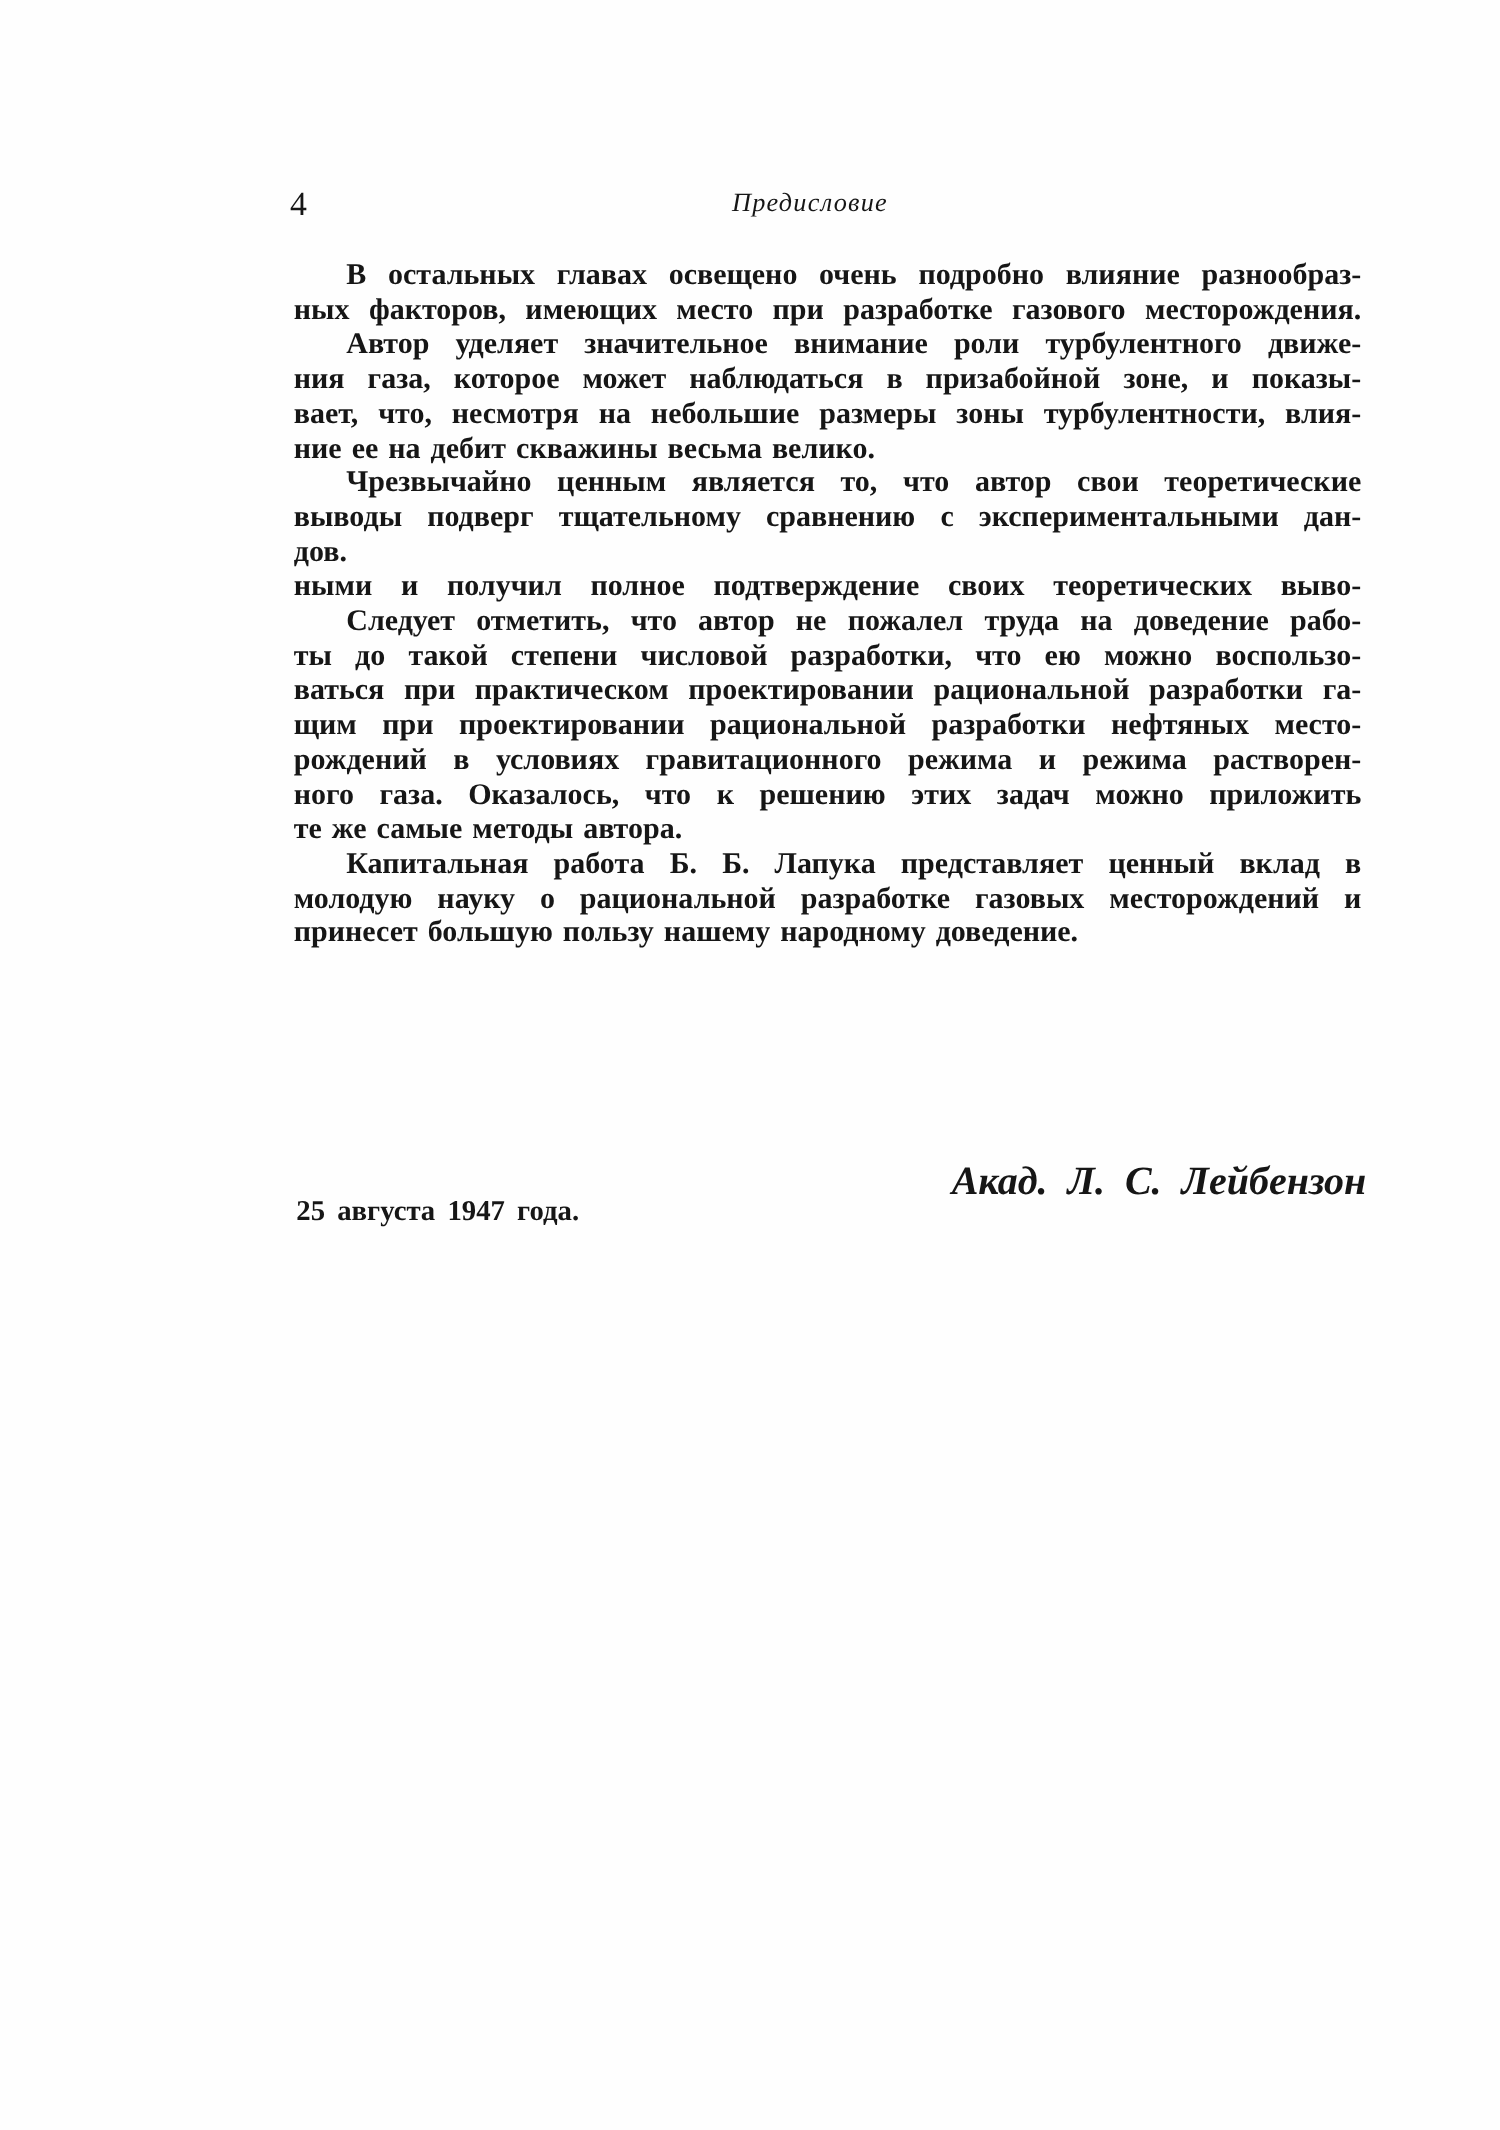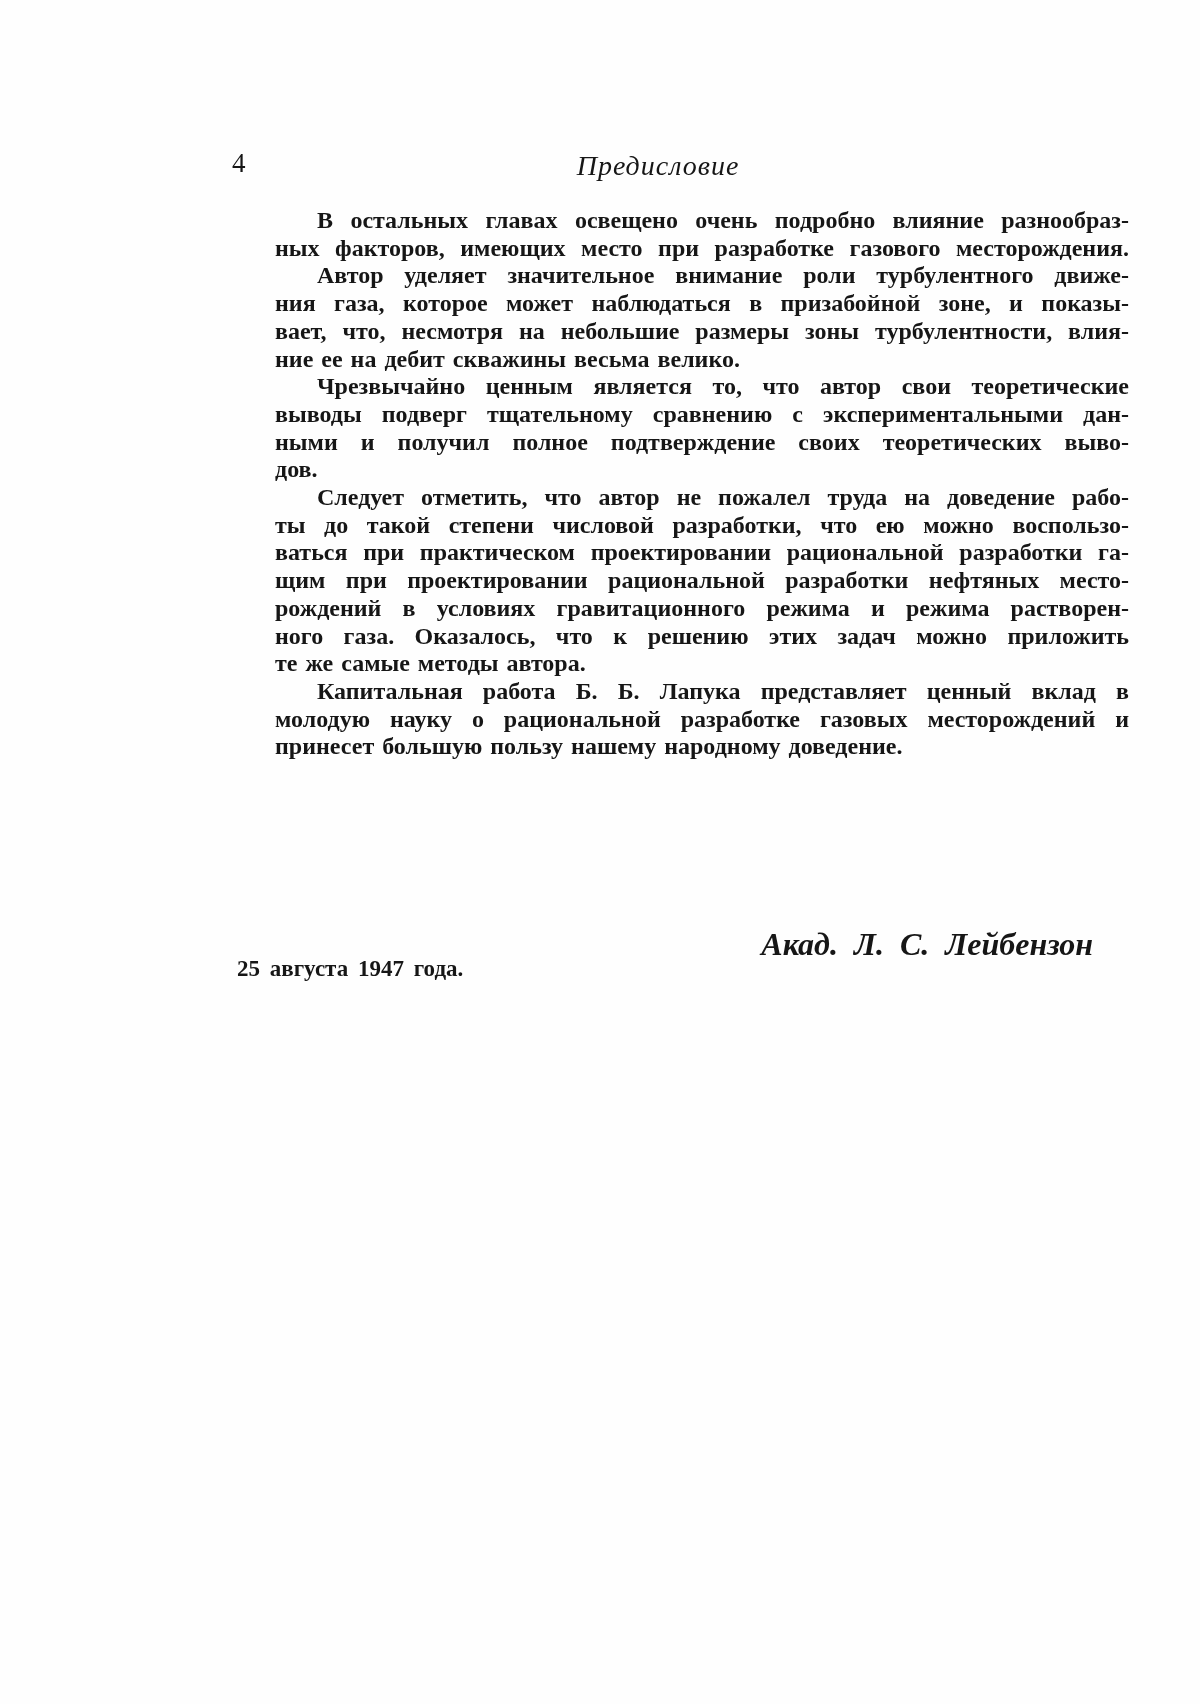--- a/index.html
+++ b/index.html
@@ -13,36 +13,35 @@
     overflow:hidden;
   }
   .page-number {
     position:absolute;
     left:232px; top:148px;
     font-size:27px;
     font-weight:normal;
   }
   .running-head {
     position:absolute;
-    left:229px; top:150px;
+    left:219px; top:150px;
     width:858px;
     text-align:center;
     font-style:italic;
-    font-size:28px;
+    font-size:21px;
     letter-spacing:1px;
   }
   .body-block {
     position:absolute;
     left:235px; top:207px;
     width:854px;
     font-size:24px;
     line-height:27.7px;
     font-weight:bold;
     word-spacing:2px;
-    margin-left:40px;
   }
   .ln {
     text-align:justify;
     -moz-text-align-last:justify;
     text-align-last:justify;
   }
   .ln.short {
     text-align:right;
     -moz-text-align-last:left;
     text-align-last:left;
@@ -85,22 +84,22 @@
       <div class="ln ind">Автор уделяет значительное внимание роли турбулентного движе-</div>
       <div class="ln">ния газа, которое может наблюдаться в призабойной зоне, и показы-</div>
       <div class="ln">вает, что, несмотря на небольшие размеры зоны турбулентности, влия-</div>
       <div class="ln short">ние ее на дебит скважины весьма велико.</div>
     </div>
 
 
     <div>
       <div class="ln ind">Чрезвычайно ценным является то, что автор свои теоретические</div>
       <div class="ln">выводы подверг тщательному сравнению с экспериментальными дан-</div>
+      <div class="ln short">дов.</div>
       <div class="ln">ными и получил полное подтверждение своих теоретических выво-</div>
-      <div class="ln short">дов.</div>
     </div>
 
     <div>
       <div class="ln ind">Следует отметить, что автор не пожалел труда на доведение рабо-</div>
       <div class="ln">ты до такой степени числовой разработки, что ею можно воспользо-</div>
       <div class="ln">ваться при практическом проектировании рациональной разработки га-</div>
     </div>
 
     <div>
       <div class="ln">щим при проектировании рациональной разработки нефтяных место-</div>

